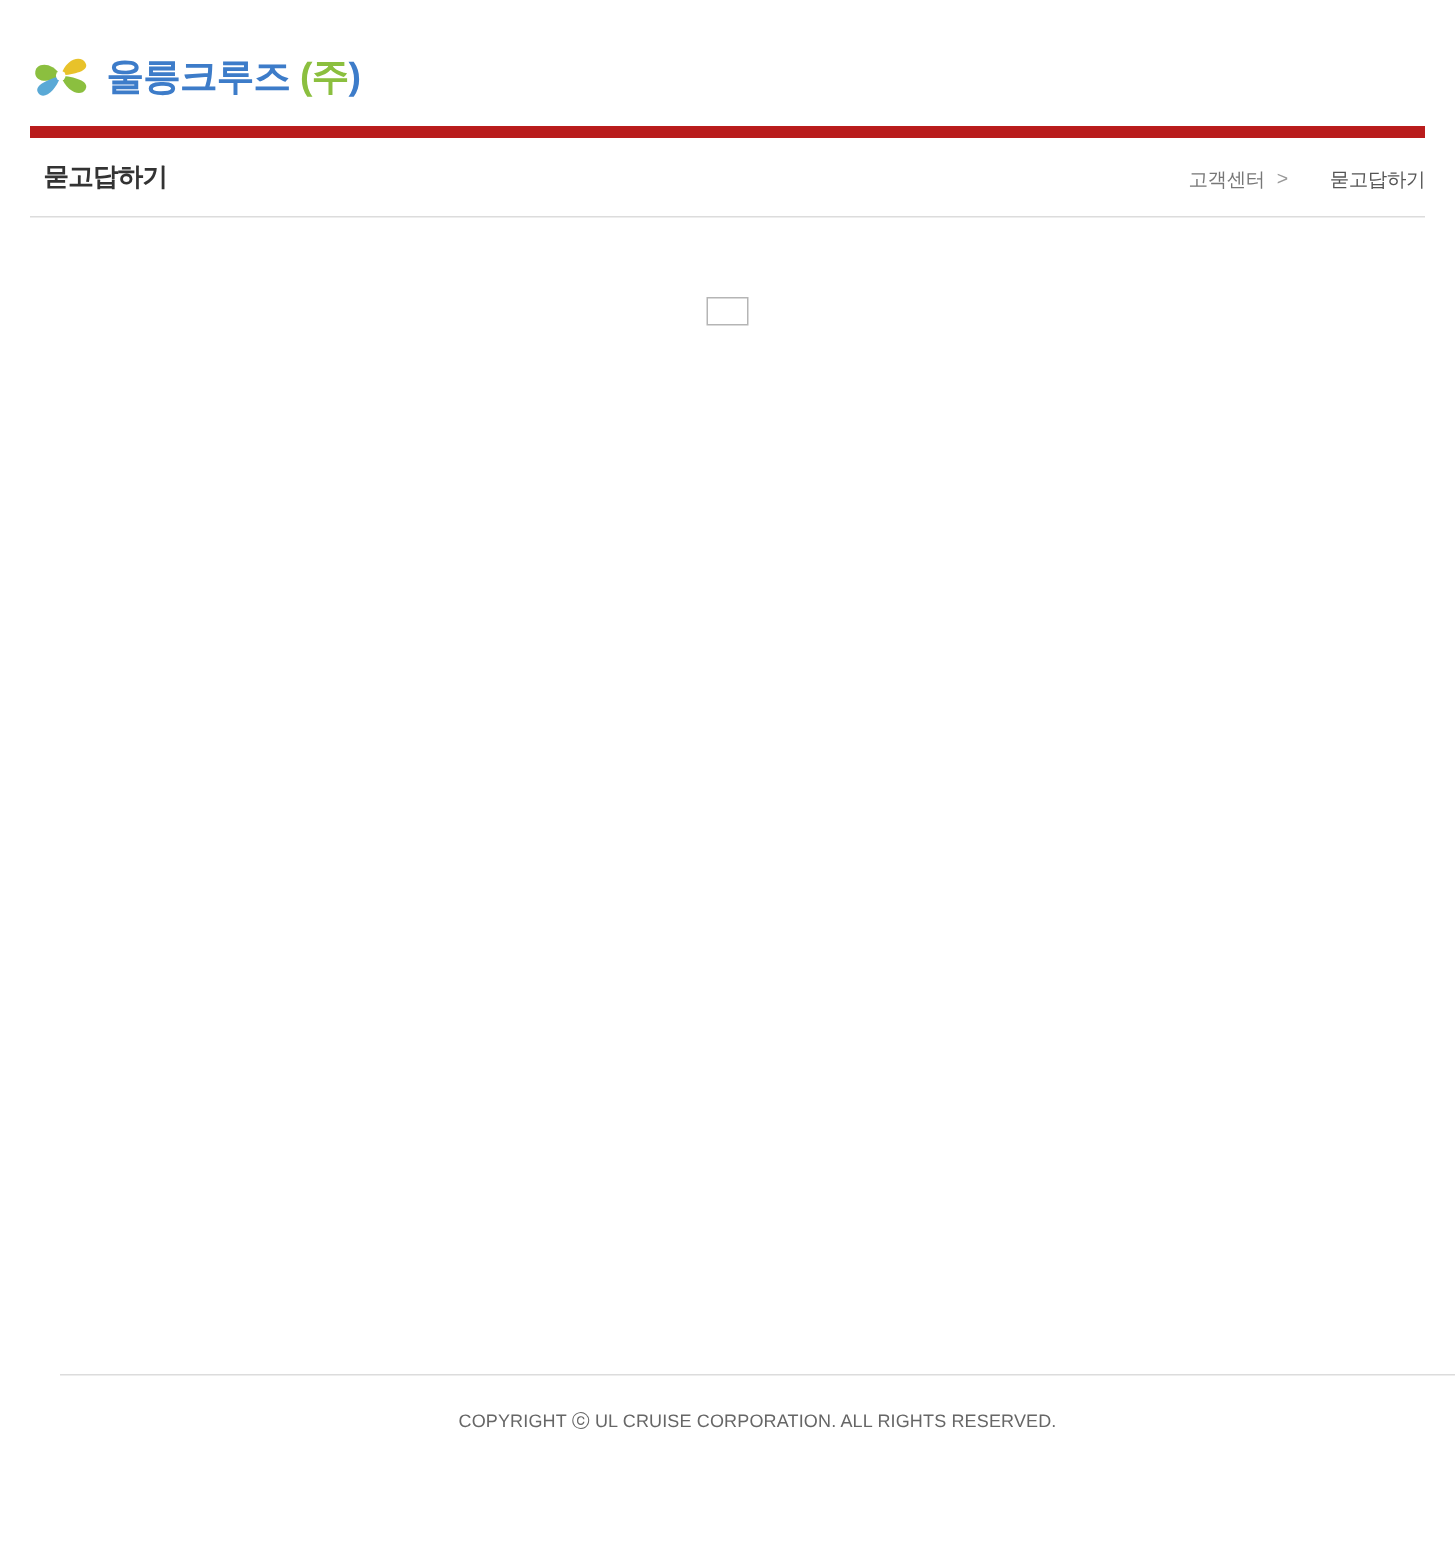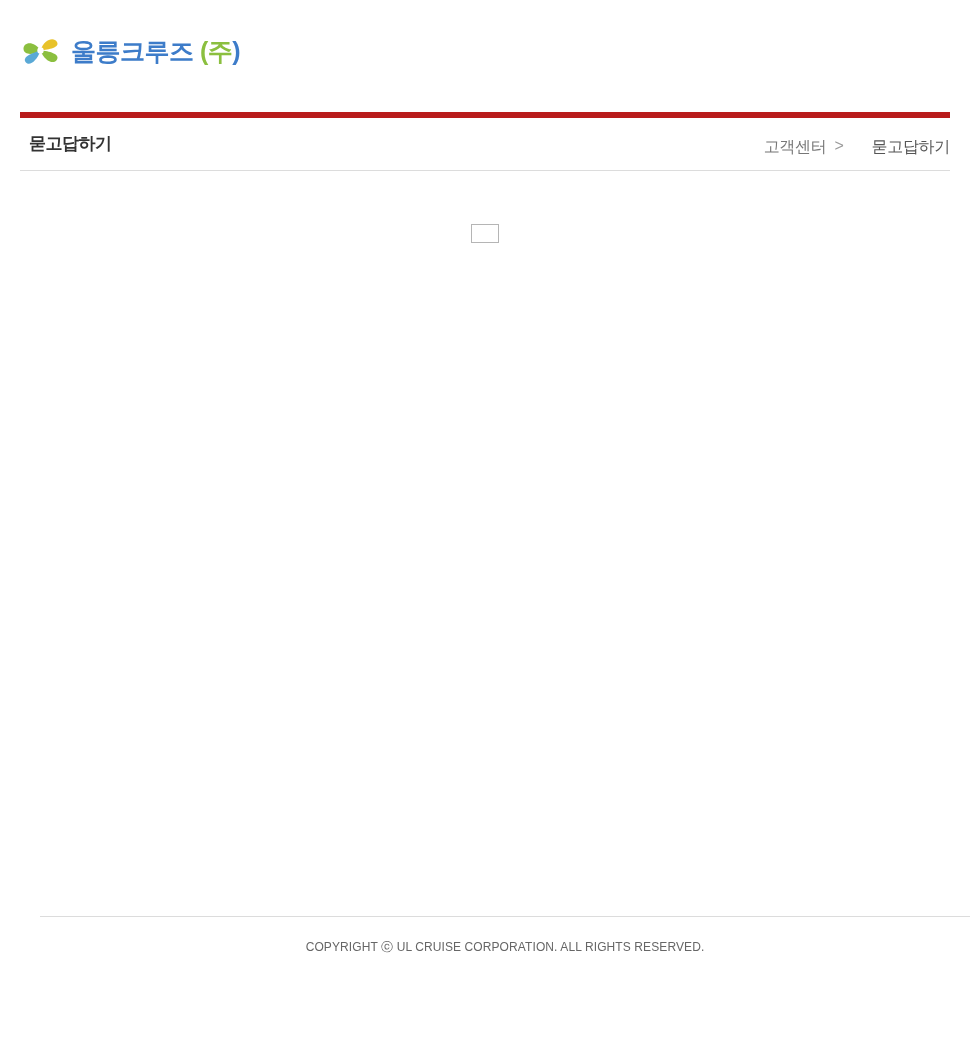--- a/index.html
+++ b/index.html
@@ -12,21 +12,21 @@
     background: #ffffff;
     font-family: "Liberation Sans", sans-serif;
     color: #333333;
     -webkit-font-smoothing: antialiased;
     overflow: hidden;
   }
 
   
   .header {
     position: relative;
-    height: 112px;
+    height: 84px;
     background: #ffffff;
     border-radius: 24px;
   }
   .logo-wrap {
     position: absolute;
     left: 20px;
     top: 30px;
     display: flex;
     align-items: center;
     gap: 9px;
@@ -46,38 +46,38 @@
   }
   .logo-text .t1 { color: #3d7cc9; }
   .logo-text .t2 { color: #8bbf3f; }
   .logo-text .t3 { color: #3d7cc9; }
 
   
   .titlebar {
     position: relative;
     margin: 0 20px;
     height: 52px;
-    border-top: 6px solid #b91c1c;
+    border-top: 8px solid #b91c1c;
     border-bottom: 1px solid #dcdcdc;
     background: #ffffff;
   }
   .titlebar .page-title {
     position: absolute;
     left: 9px;
     top: 14px;
     font-size: 17px;
     font-weight: bold;
     color: #333333;
     letter-spacing: -0.5px;
   }
   .breadcrumb {
     position: absolute;
     right: 0px;
     top: 19px;
-    font-size: 16px;
+    font-size: 13px;
     color: #777777;
     letter-spacing: -0.3px;
     display: flex;
     align-items: flex-start;
     gap: 6px;
   }
   .breadcrumb .sep { color: #999999; padding: 0 2px; }
   .breadcrumb .crumb-last {
     color: #555555;
     margin-left: 20px;

